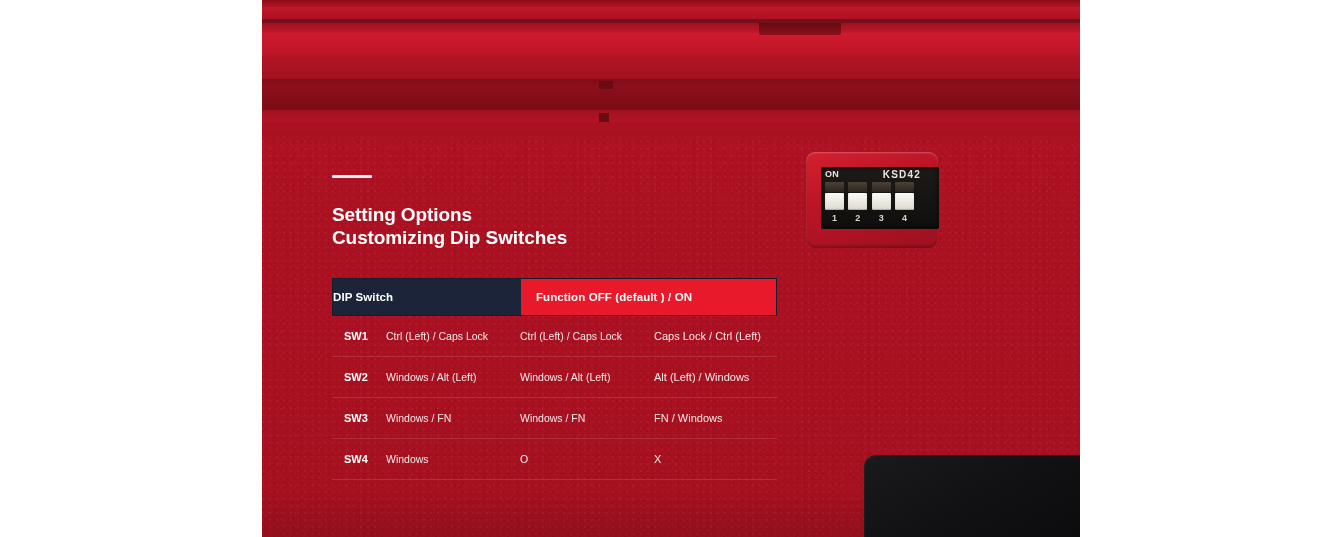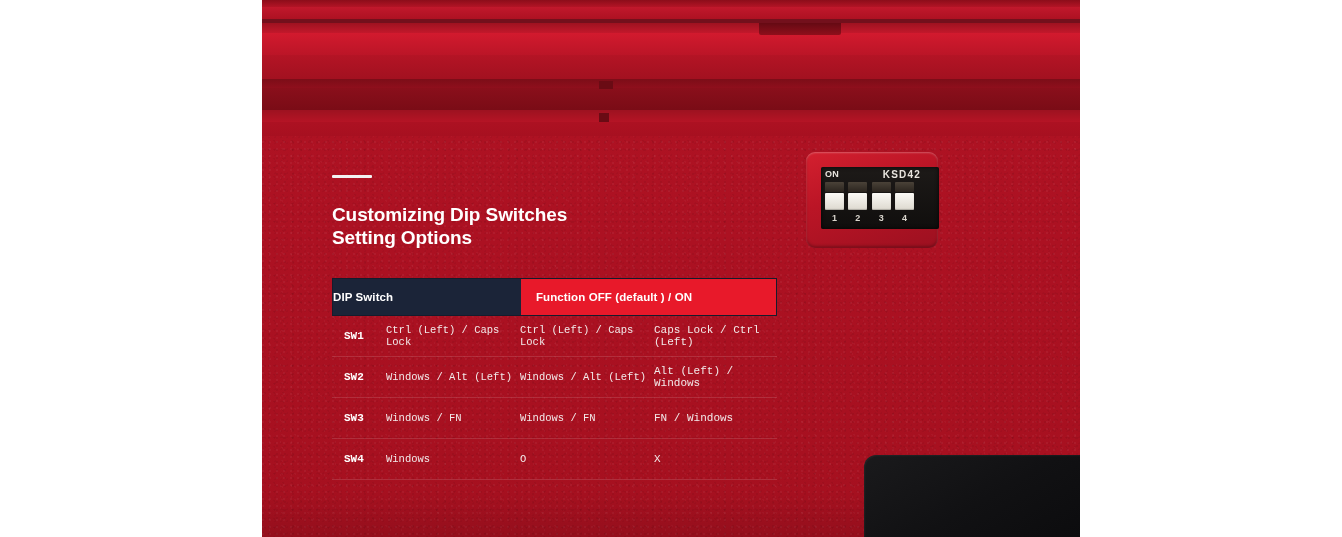--- a/index.html
+++ b/index.html
@@ -66,21 +66,20 @@
   }
   .th-right{
     flex:1;background:#e8192a;color:#ffffff;
     display:flex;align-items:center;padding-left:15px;box-sizing:border-box;
     font-size:11.5px;font-weight:bold;letter-spacing:.1px;text-align:right;
   }
 
   .trow{
     display:flex;height:40px;align-items:center;
     border-bottom:1px solid rgba(255,255,255,.13);
-    font-family:Liberation Mono, monospace;
   }
   .c-sw{width:54px;padding-left:12px;box-sizing:border-box;
         color:#ffffff;font-size:11px;font-weight:bold;}
   .c-fn{width:134px;color:#f2eaea;font-size:10.5px;}
   .c-off{width:134px;color:#f2eaea;font-size:10.5px;}
   .c-on{flex:1;color:#f2eaea;font-size:11px;}
 
   
   .dip-bezel{
     position:absolute;left:806px;top:152px;width:132px;height:96px;
@@ -155,22 +154,22 @@
     <div class="band b7"></div>
     <div class="band b8"></div>
     <div class="band b9"></div>
     <div class="band b10"></div>
     <div class="notch notch-a"></div>
     <div class="notch notch-b"></div>
     <div class="notch notch-c"></div>
 
     <div class="rule"></div>
     <div class="heading">
+      <span class="ln">Setting Options</span>
       <span class="ln">Customizing Dip Switches</span>
-      <span class="ln">Setting Options</span>
     </div>
 
     <div class="table">
       <div class="thead">
         <div class="th-left">DIP Switch</div>
         <div class="th-right">Function OFF (default ) / ON</div>
       </div>
 
       <div class="trow">
         <div class="c-sw">SW1</div>

